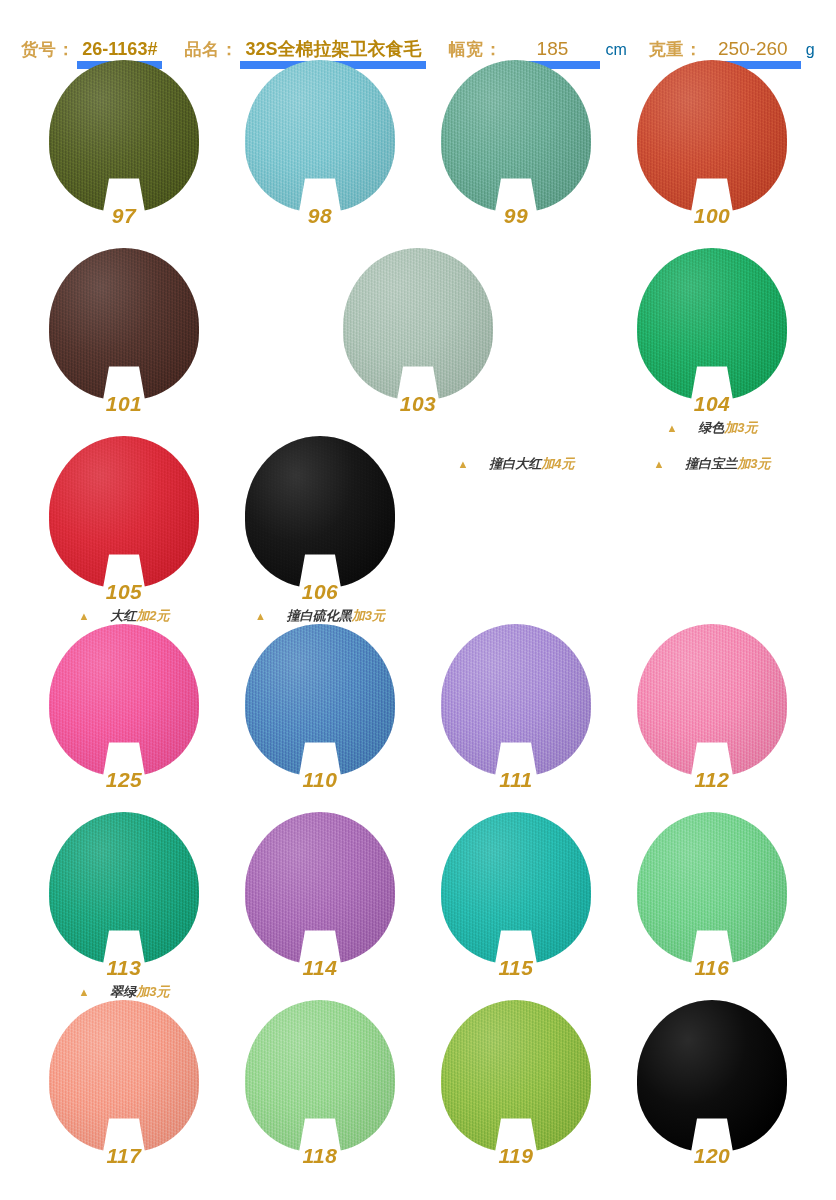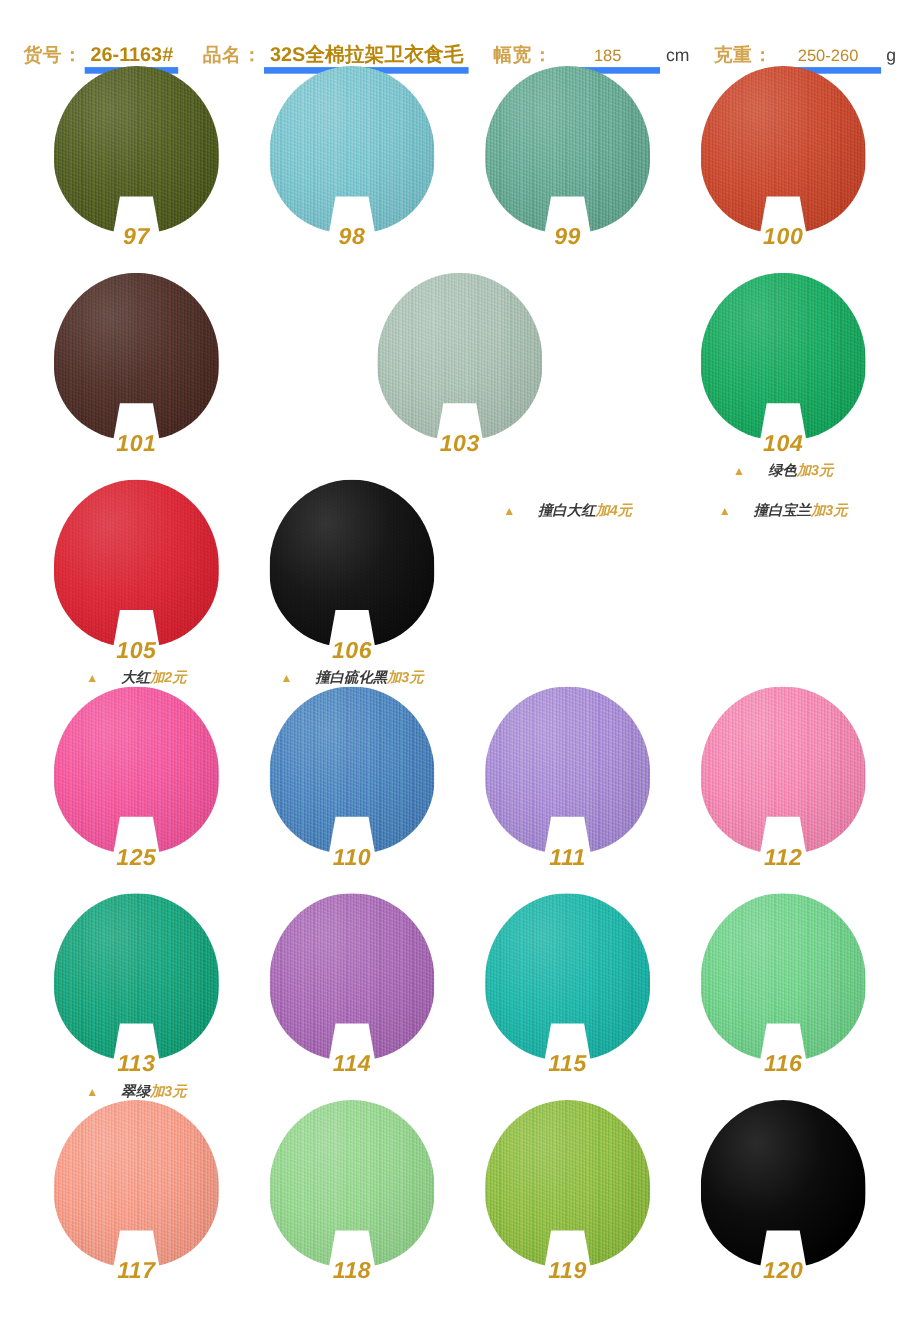--- a/index.html
+++ b/index.html
@@ -42,34 +42,34 @@
   .spec-colon {
     font-size: 17px;
     font-weight: 700;
     color: #d2a24c;
     padding: 0 3px 0 1px;
   }
   .spec-value {
     font-size: 18px;
     font-weight: 700;
     color: #b8860b;
-    border-bottom: 6px solid #3b82f6;
+    border-bottom: 8px solid #3b82f6;
     padding: 0 5px 2px 5px;
     line-height: 1.05;
   }
   .spec-value.wide {
     min-width: 86px;
     text-align: center;
     font-weight: 400;
-    font-size: 15px;
+    font-size: 19px;
     color: #c08a2a;
   }
   .spec-unit {
     font-size: 16px;
-    color: #404040;
+    color: #0369a1;
     padding-left: 5px;
     font-weight: 400;
   }
 
   
   .swatch-grid {
     padding: 8px 26px 0 26px;
     box-sizing: border-box;
     font-style: italic;
   }

